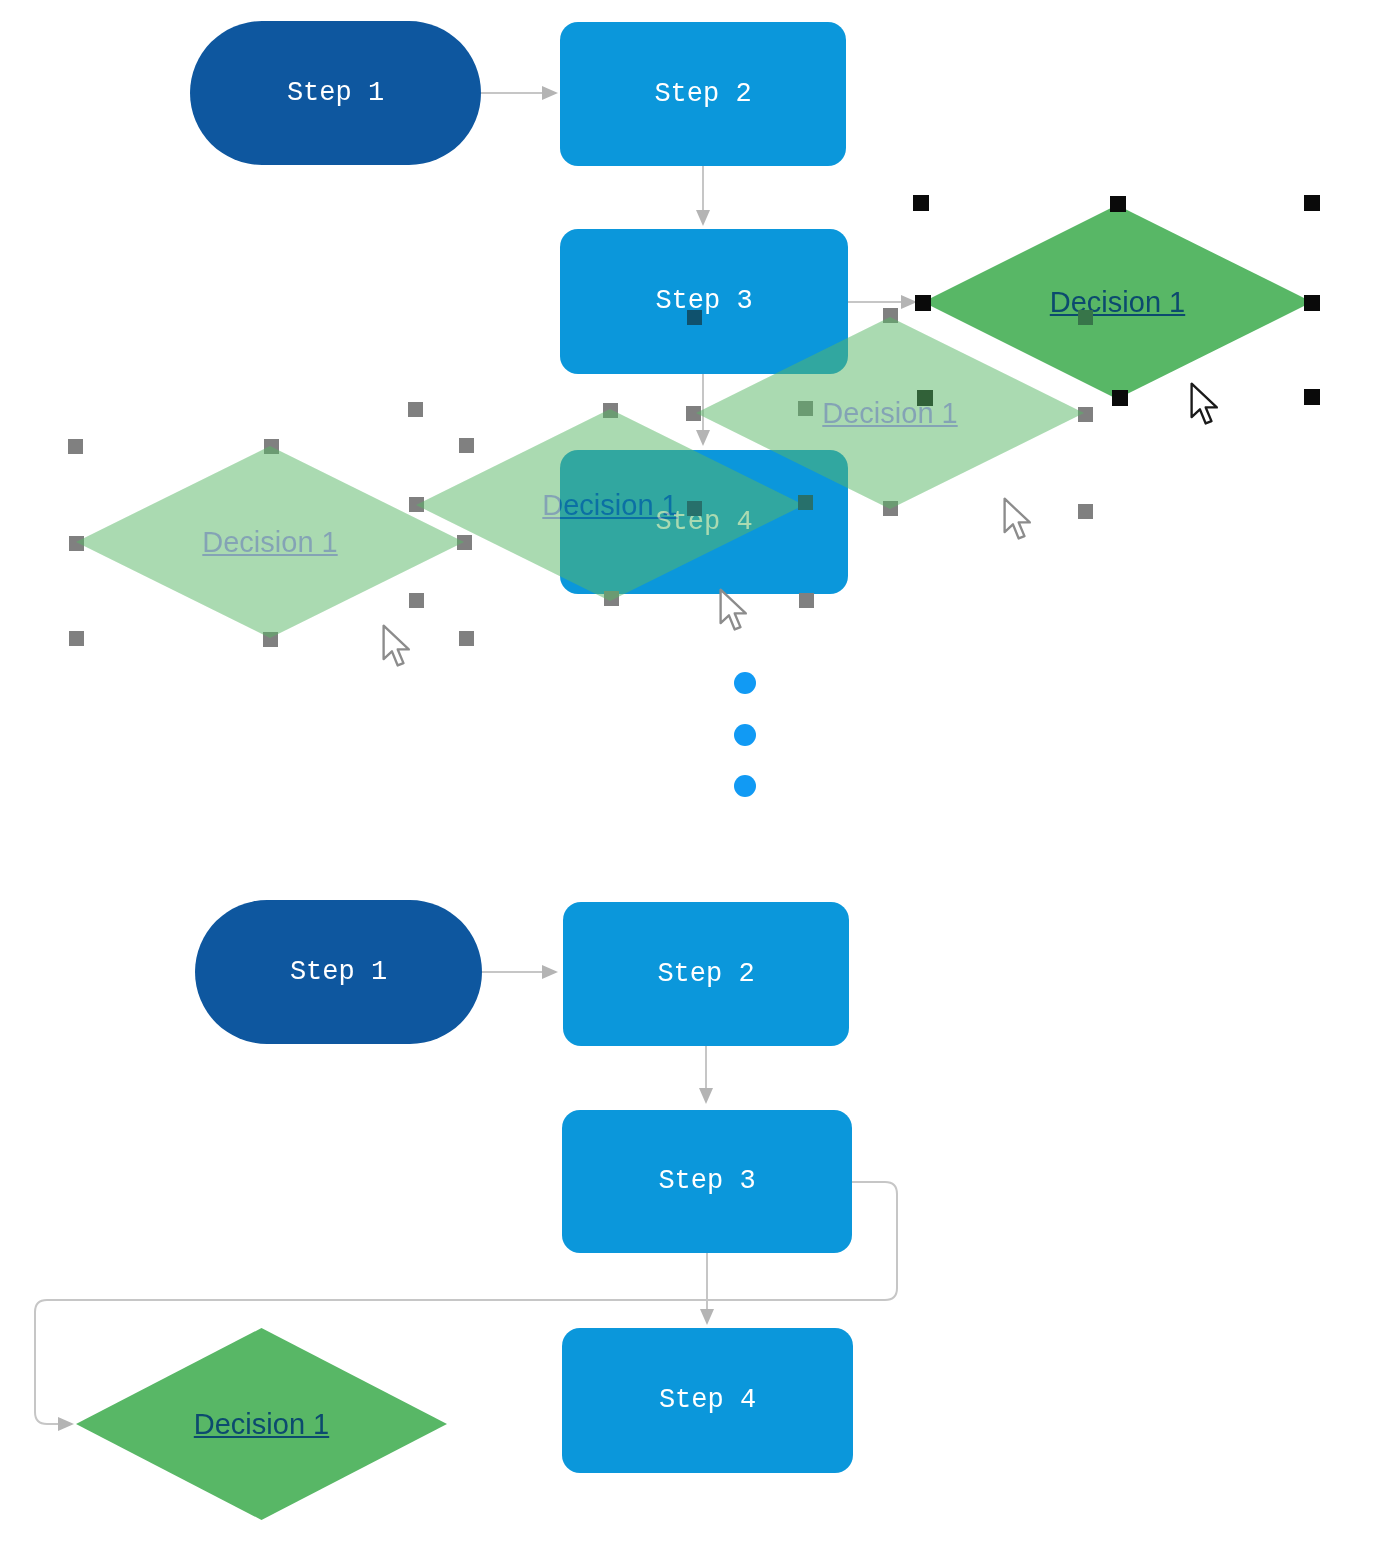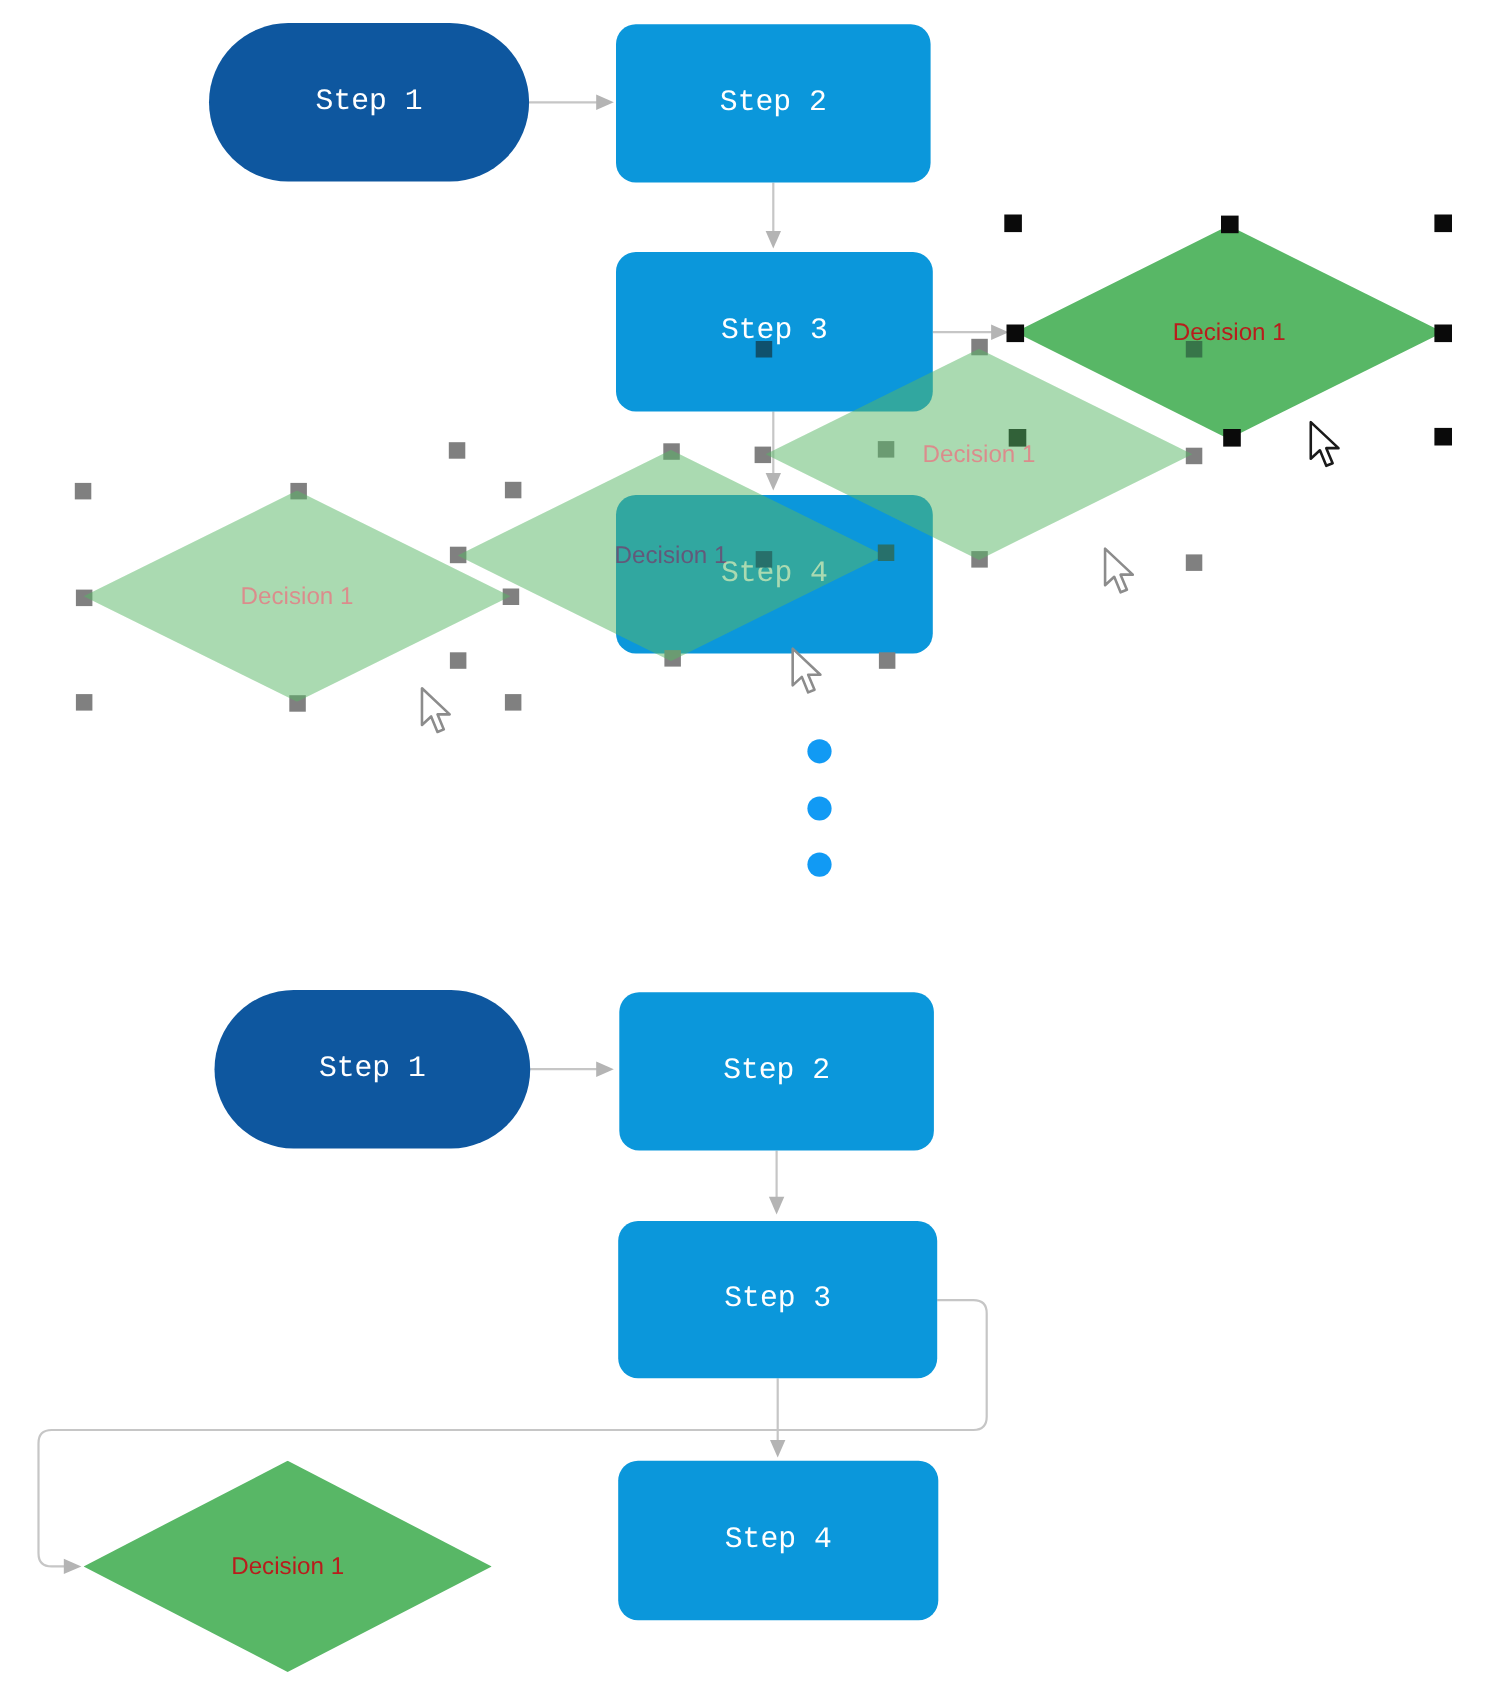--- a/index.html
+++ b/index.html
@@ -11,21 +11,21 @@
   .node{
     position:absolute;display:flex;align-items:center;justify-content:center;
     color:#fff;font-size:27px;line-height:1;z-index:2;box-sizing:border-box;font-family:Liberation Mono, monospace;
   }
   .stadium{background:#0E579F;border-radius:72px;}
   .process{background:#0B97DB;border-radius:18px;}
   .diamond-box{position:absolute;z-index:2;}
   .diamond-box svg{position:absolute;left:0;top:0;width:100%;height:100%;}
   .diamond-label{
     position:absolute;left:0;top:0;right:0;bottom:0;display:flex;
-    align-items:center;justify-content:center;color:#b91c1c;font-size:22px;line-height:1;
+    align-items:center;justify-content:center;color:#0c4a6e;font-size:29px;line-height:1;text-decoration:underline;
   }
   .ghost{opacity:0.5;z-index:4;}
   
   #connectors{position:absolute;left:0;top:0;z-index:1;}
   
   .handle{position:absolute;z-index:3;}
   .handle.dark{z-index:5;}
   
   .dot{position:absolute;width:22px;height:22px;border-radius:50%;background:#119AF4;z-index:2;}
   

